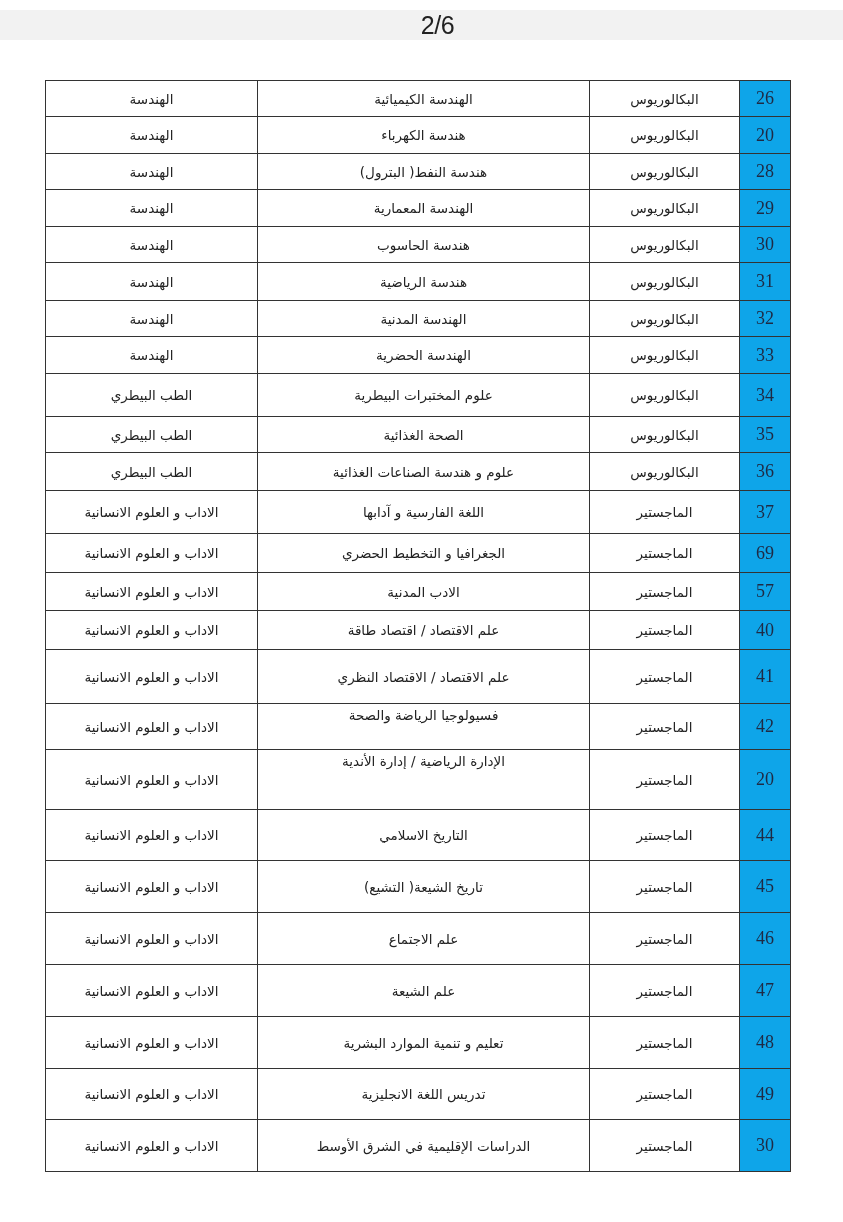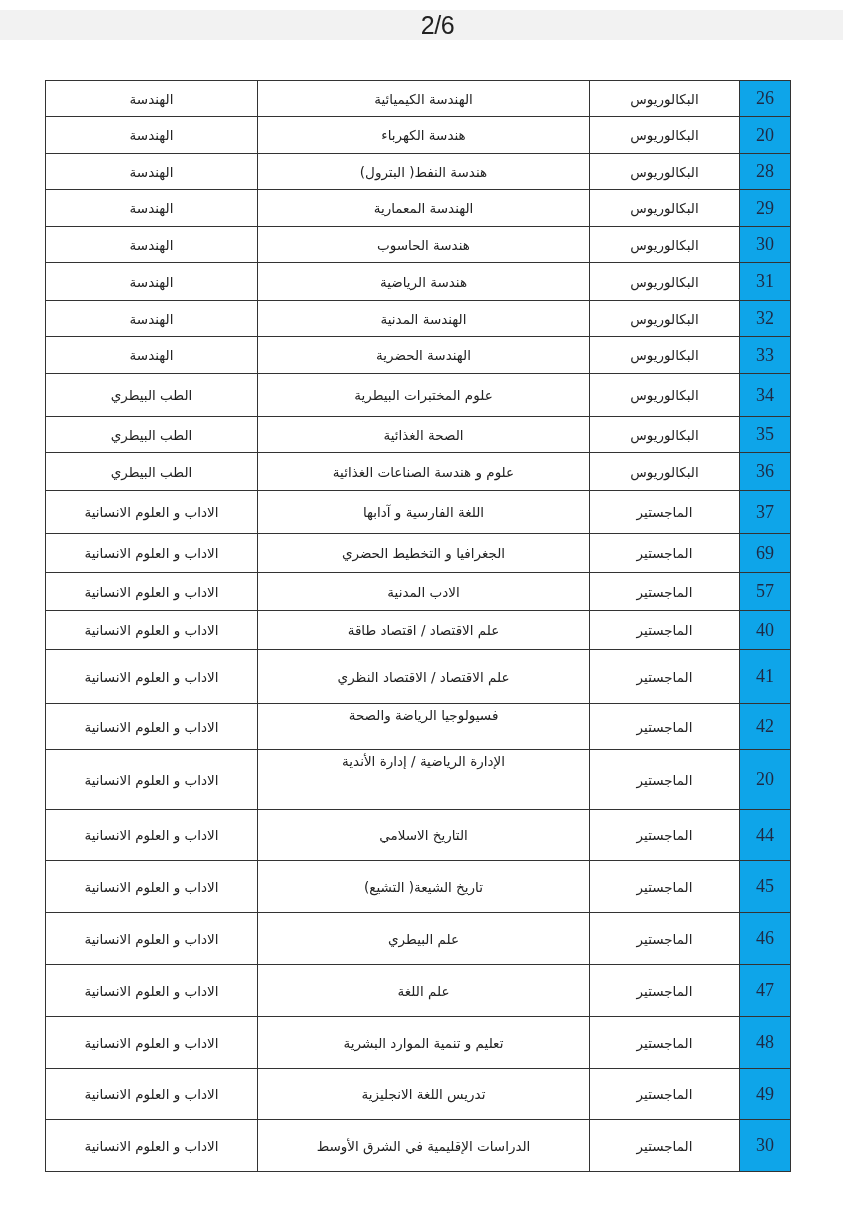--- a/index.html
+++ b/index.html
@@ -172,27 +172,27 @@
       </tr>
       <tr style="height: 52px;">
         <td class="num">45</td>
         <td class="deg">الماجستير</td>
         <td class="subj">تاريخ الشيعة( التشيع)</td>
         <td class="college">الاداب و العلوم الانسانية</td>
       </tr>
       <tr style="height: 52px;">
         <td class="num">46</td>
         <td class="deg">الماجستير</td>
-        <td class="subj">علم البيطري</td>
+        <td class="subj">علم الاجتماع</td>
         <td class="college">الاداب و العلوم الانسانية</td>
       </tr>
       <tr style="height: 52px;">
         <td class="num">47</td>
         <td class="deg">الماجستير</td>
-        <td class="subj">علم اللغة</td>
+        <td class="subj">علم الشيعة</td>
         <td class="college">الاداب و العلوم الانسانية</td>
       </tr>
       <tr style="height: 52px;">
         <td class="num">48</td>
         <td class="deg">الماجستير</td>
         <td class="subj">تعليم و تنمية الموارد البشرية</td>
         <td class="college">الاداب و العلوم الانسانية</td>
       </tr>
       <tr style="height: 51px;">
         <td class="num">49</td>

